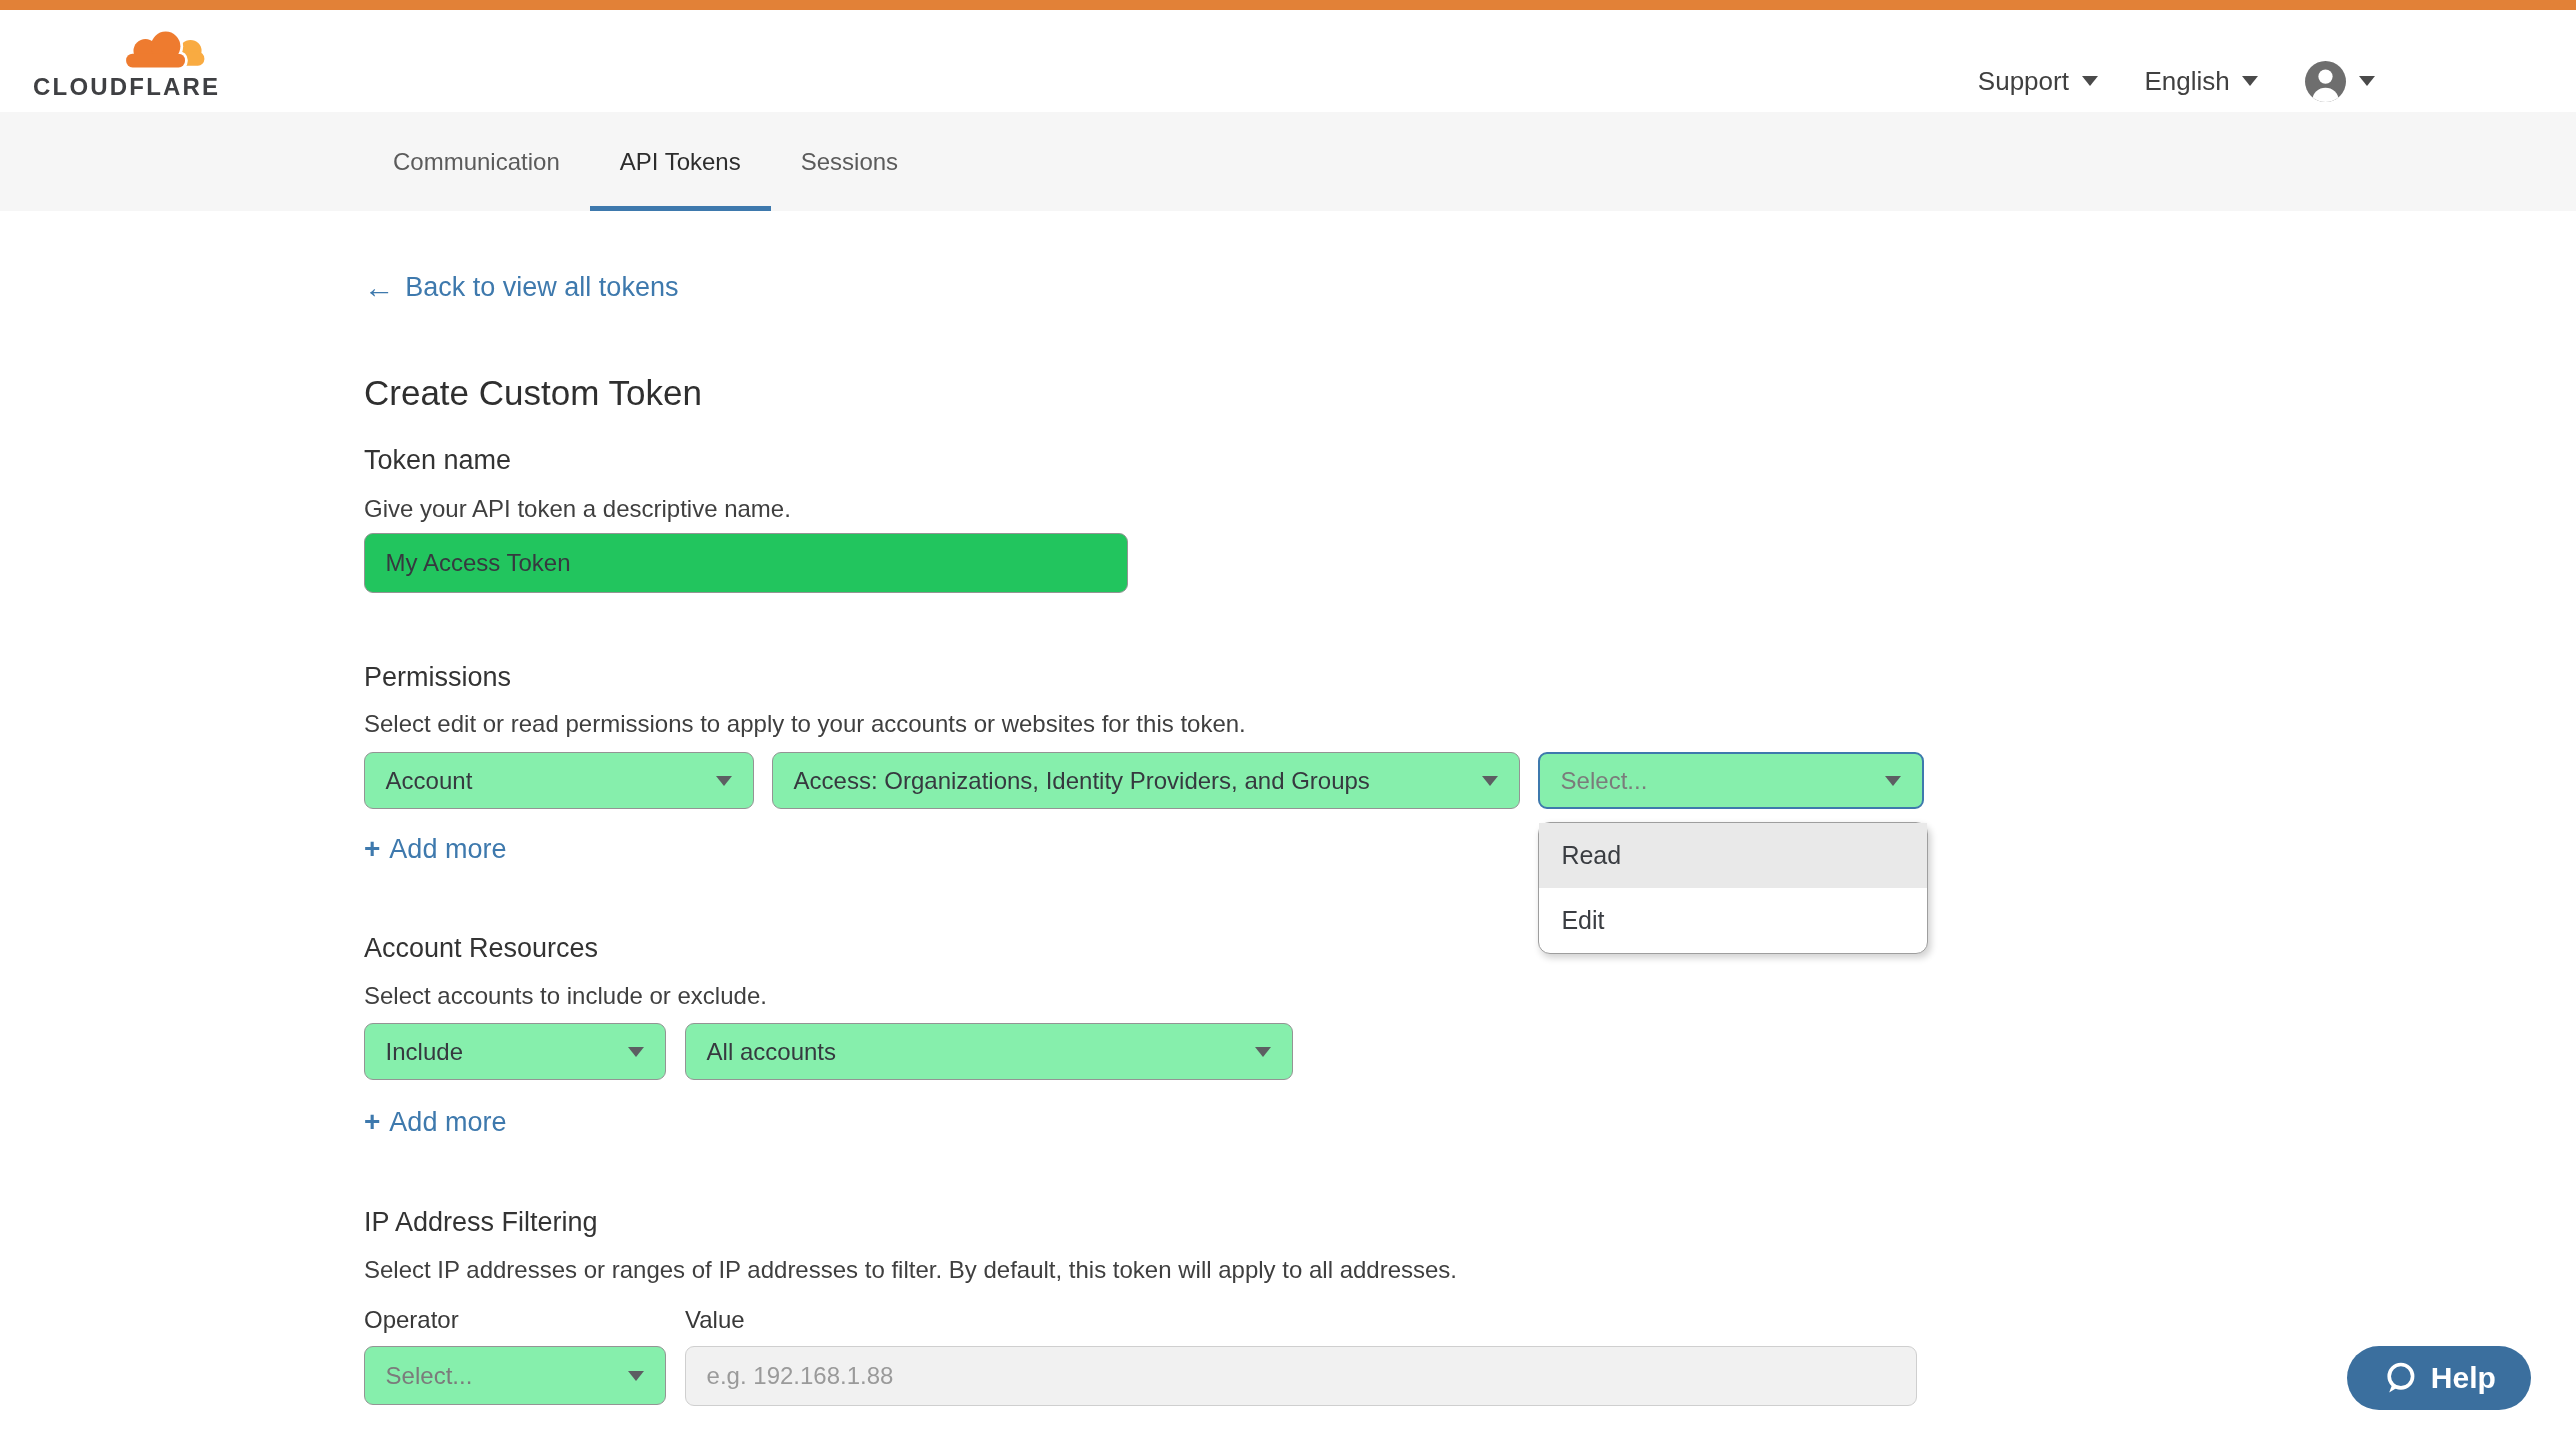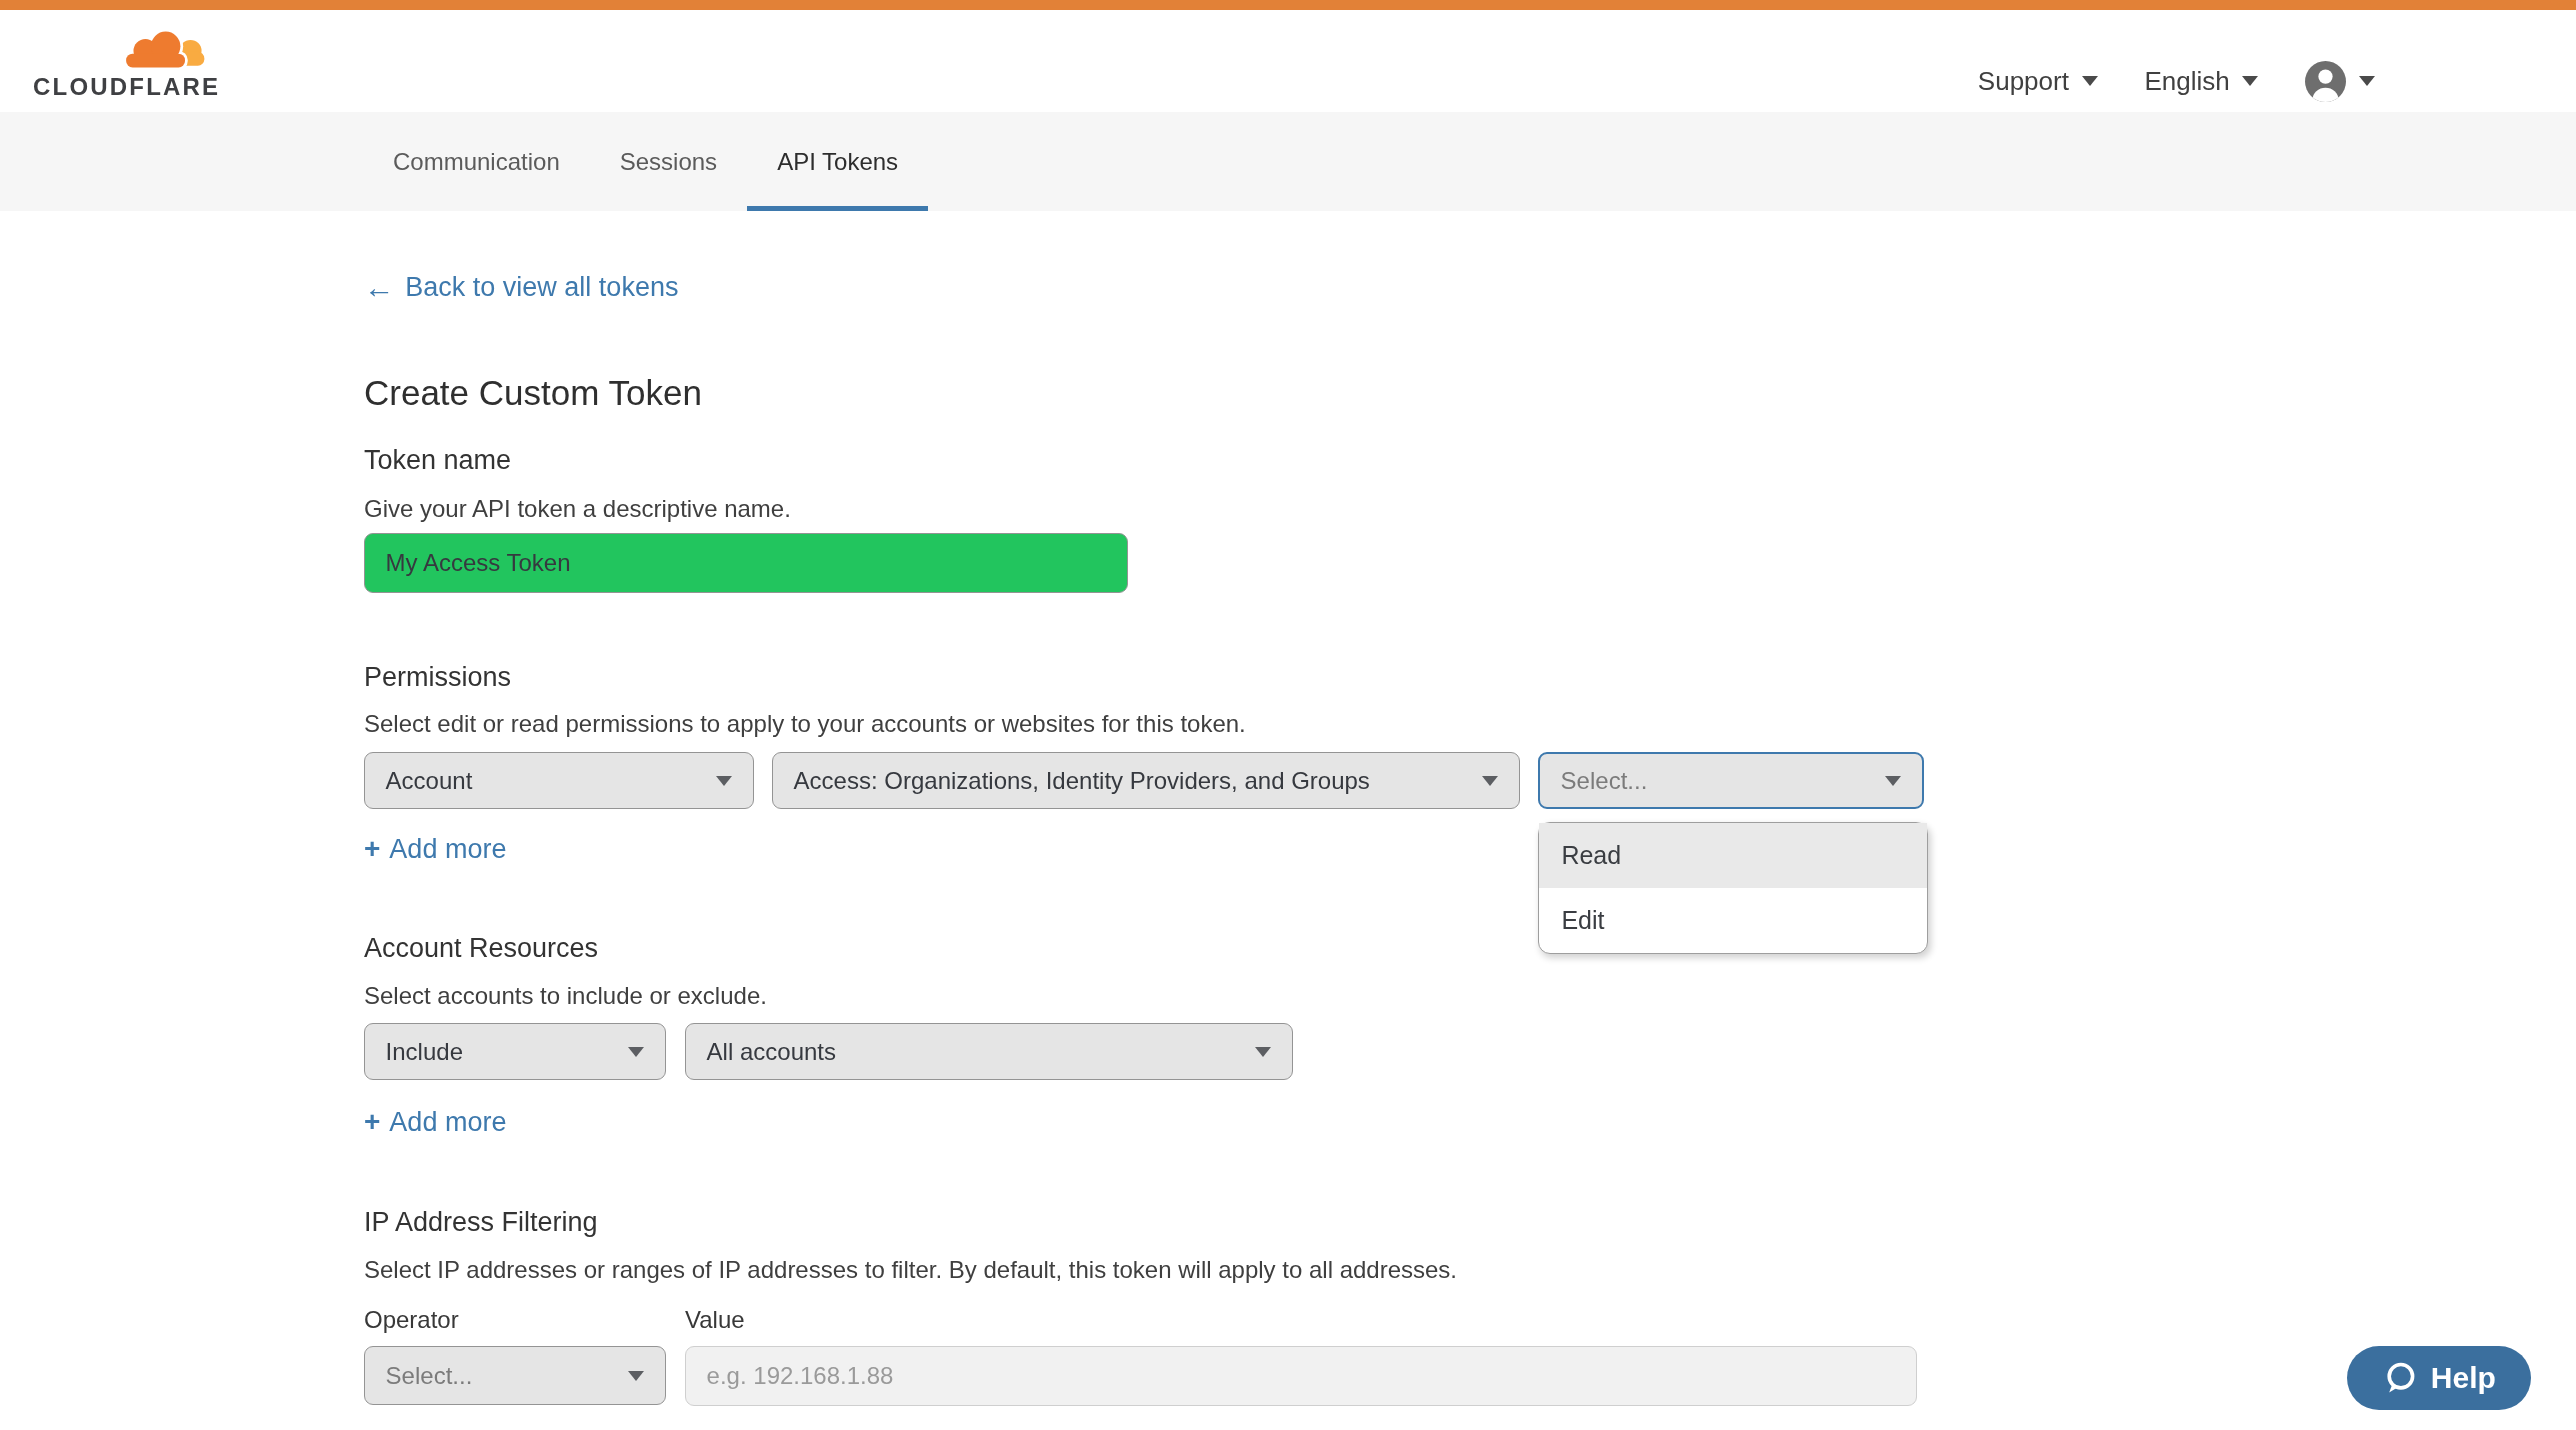--- a/index.html
+++ b/index.html
@@ -73,21 +73,21 @@
     position:absolute;height:60px;background:#22c55e;
     border:1.8px solid var(--border_gray);border-radius:9px;
     padding:0 20.6px;font-size:24px;color:#36393f;
     font-family:"Liberation Sans","DejaVu Sans",sans-serif;outline:none;
   }
   #token-input{left:364px;top:533px;width:764px;}
   #value-input{left:685px;top:1346px;width:1232px;background:#f1f1f1;border-color:#cfcfcf;color:#9a9a9a;}
   #value-input::placeholder{color:#9a9a9a;opacity:1;}
 
   .dd{
-    position:absolute;height:57px;background:#e5e5e5;
+    position:absolute;height:57px;background:#86efac;
     border:1.8px solid var(--border_gray);border-radius:9px;
     display:flex;align-items:center;justify-content:space-between;
     padding:0 20.6px;font-size:24px;color:#36393f;cursor:pointer;white-space:nowrap;
   }
   .dd.focused{border:2.7px solid var(--accent);}
   .dd .ph{color:#7b7b7b;}
 
   
   #dd-perm-scope{left:364px;top:752px;width:390px;}
   #dd-perm-resource{left:772px;top:752px;width:748px;}
@@ -192,26 +192,26 @@
         </svg>
         <span class="chev"></span>
       </div>
     </div>
   </header>
 
   <nav class="tabbar">
     <div class="tab">
       <span>Communication</span>
     </div>
-    <div class="tab">
-      <span>Sessions</span>
-    </div>
     <div class="tab active">
       <span>API Tokens</span>
       <span class="tab-underline"></span>
+    </div>
+    <div class="tab">
+      <span>Sessions</span>
     </div>
   </nav>
 
   <main>
 
     <a class="back-link">
       <span class="back-arrow">←</span>
       <span>Back to view all tokens</span>
     </a>
 

